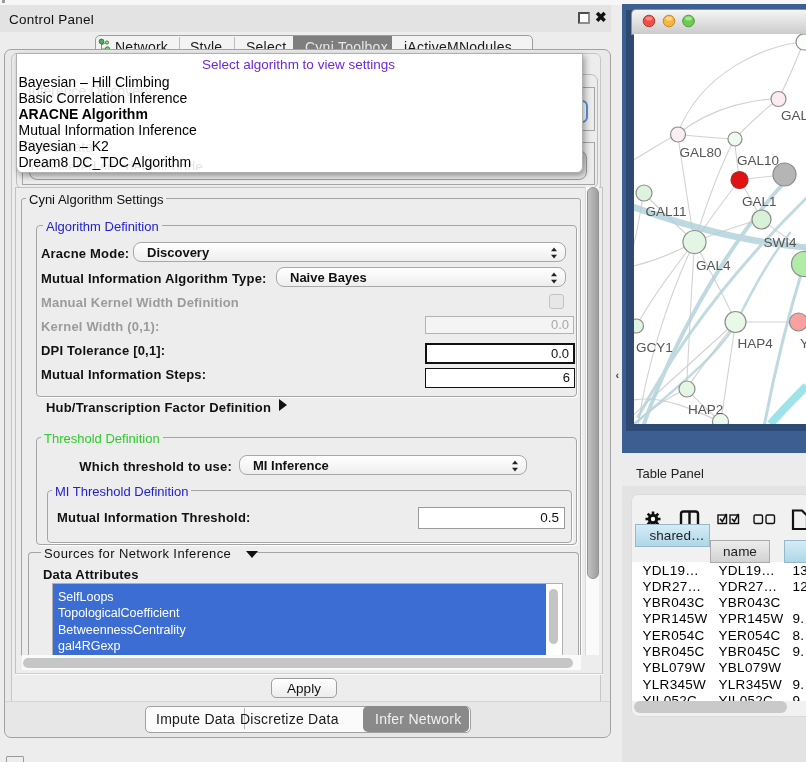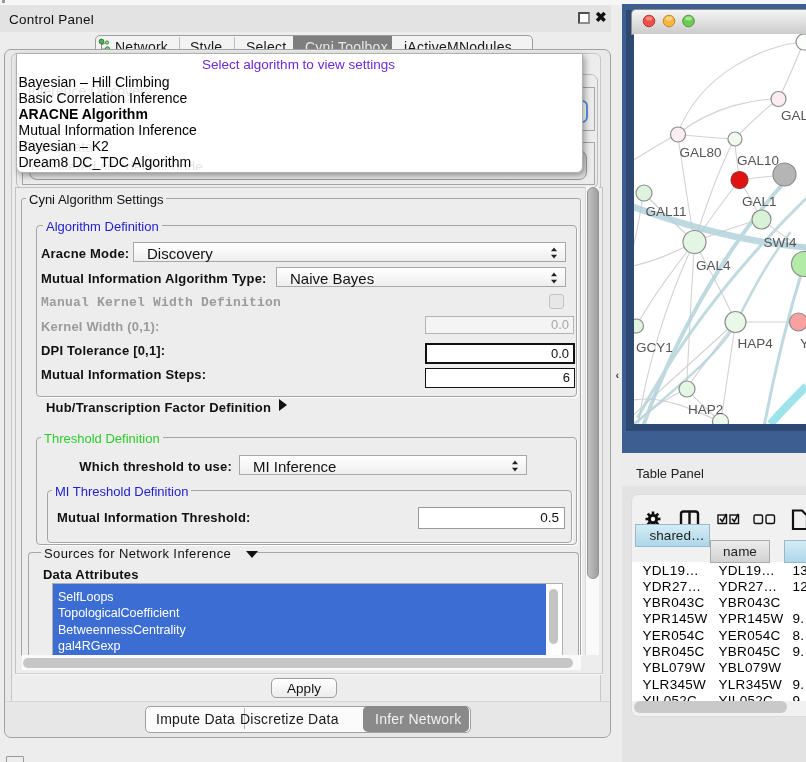--- a/index.html
+++ b/index.html
@@ -5,22 +5,22 @@
   html,body{margin:0;padding:0;}
   body{width:806px;height:762px;position:relative;overflow:hidden;
        font-family:"Liberation Sans",sans-serif;background:#ededed;}
   .abs{position:absolute;}
   .lbl{position:absolute;font-size:13px;letter-spacing:0.2px;font-weight:bold;color:#111;white-space:nowrap;}
   .glbl{position:absolute;font-size:13px;letter-spacing:0.2px;font-weight:bold;color:#9b9b9b;white-space:nowrap;}
   .group{position:absolute;border:1px solid #a5a5a5;border-radius:4px;
          box-shadow:1px 1px 0 rgba(255,255,255,.85);}
   .gtitle{position:absolute;top:-8px;font-size:13px;background:#ededed;padding:0 3px;white-space:nowrap;}
   .combo{position:absolute;background:linear-gradient(#ffffff,#eeeeee);
-         border:1px solid #a8a8a8;border-radius:0;
-         font-size:15px;color:#111;}
+         border:1px solid #a8a8a8;border-radius:8px;
+         font-size:13px;color:#111;font-weight:bold;}
   .combo .ct{position:absolute;left:13px;top:2px;}
   .carr{position:absolute;right:7px;top:3.5px;width:8px;}
   .field{position:absolute;background:#fff;font-size:13px;color:#111;text-align:right;}
   .tabtxt{font-size:14px;color:#1a1a1a;letter-spacing:0.25px;}
 </style>
 </head>
 <body>
 
 <div class="abs" style="left:0;top:0;width:806px;height:5px;background:#f6f6f6;"></div>
 <div class="abs" style="left:2px;top:0;width:3px;height:3px;background:#9a9a9a;"></div>
@@ -79,21 +79,21 @@
 
 <div class="lbl" style="left:41px;top:271px;">Mutual Information Algorithm Type:</div>
 <div class="combo" style="left:276px;top:267px;width:288px;height:18px;">
     <span class="ct">Naive Bayes</span>
   <svg class="carr" width="8" height="12" viewBox="0 0 8 12">
       <path d="M4 0.5 L7 4.3 L1 4.3 Z" fill="#222"></path>
       <path d="M4 11.5 L7 7.7 L1 7.7 Z" fill="#222"></path>
     </svg>
   </div>
 
-<div class="glbl" style="left:41px;top:295px;font-family:Liberation Mono, monospace;">Manual Kernel Width Definition</div>
+<div class="glbl" style="left:41px;top:295px;">Manual Kernel Width Definition</div>
 <div class="abs" style="left:549px;top:294px;width:13px;height:13px;background:#e7e7e7;border:1px solid #c3c3c3;border-radius:3px;"></div>
 
 <div class="glbl" style="left:41px;top:319px;">Kernel Width (0,1):</div>
 <div class="field" style="left:425px;top:316px;width:143px;height:16px;border:1px solid #b3b3b3;background:#f4f4f4;color:#a8a8a8;padding-right:4px;line-height:16px;">0.0</div>
 
 <div class="lbl" style="left:41px;top:343px;">DPI Tolerance [0,1]:</div>
 <div class="field" style="left:425px;top:342.5px;width:142px;height:17px;border:2px solid #111;padding-right:4px;line-height:17px;">0.0</div>
 
 <div class="lbl" style="left:41px;top:367px;">Mutual Information Steps:</div>
 <div class="field" style="left:425px;top:368px;width:144px;height:18px;border:1px solid #111;padding-right:4px;line-height:18px;">6</div>

